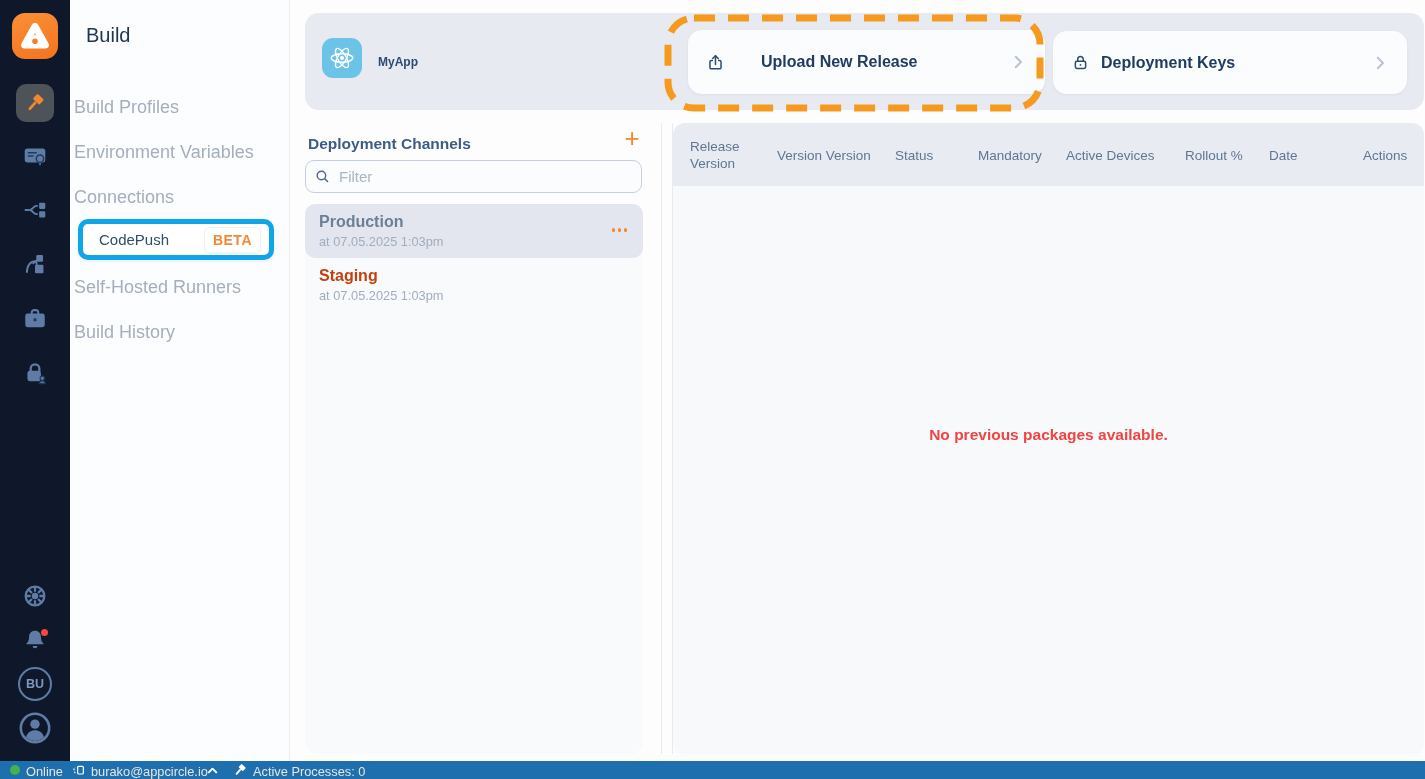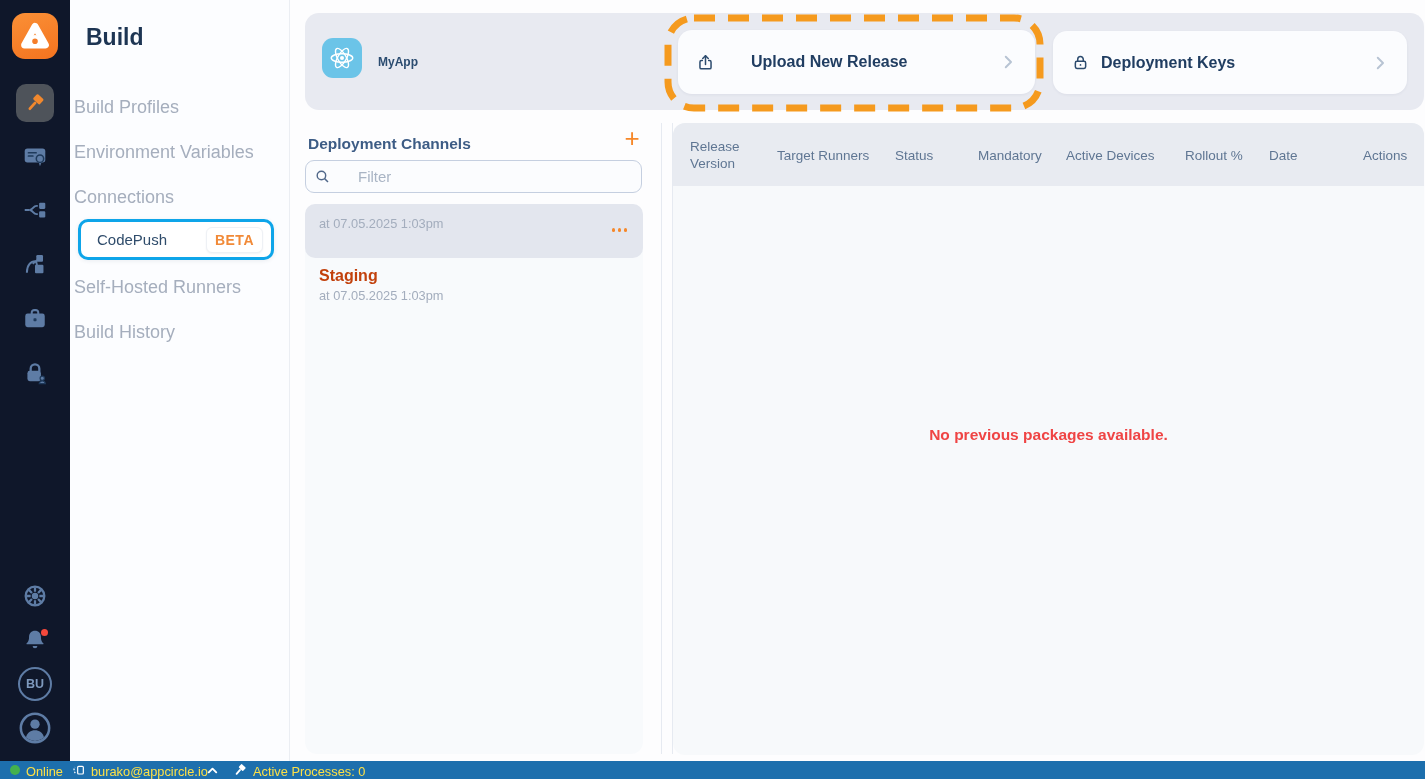--- a/index.html
+++ b/index.html
@@ -13,50 +13,50 @@
           background:linear-gradient(160deg,#FA9036,#F4731F); display:flex; align-items:center; justify-content:center; }
   .rail-btn { position:absolute; left:21px; width:28px; height:28px; color:#5E7CA5; display:flex; align-items:center; justify-content:center; }
   .rail-active { position:absolute; left:16px; top:84px; width:38px; height:38px; border-radius:10px; background:#4E535A;
                  display:flex; align-items:center; justify-content:center; color:#F0882E; }
   .bell-dot { position:absolute; left:41px; top:629px; width:7px; height:7px; border-radius:50%; background:#F4483C; }
   .org-circle { position:absolute; left:18px; top:667px; width:34px; height:34px; border-radius:50%; border:2px solid #5E7CA5;
                 display:flex; align-items:center; justify-content:center; font-size:12.5px; font-weight:700; color:#7E99BD; }
 
   
   .sidebar2 { position:absolute; left:70px; top:0; width:220px; height:761px; background:#FCFDFF; border-right:1px solid #EBEEF3; }
-  .sb-title { position:absolute; left:16px; top:24px; font-size:23px; font-weight:700; color:#1D3553; }
+  .sb-title { position:absolute; left:16px; top:24px; font-size:20px; font-weight:400; color:#1D3553; }
   .sb-item { position:absolute; left:4px; font-size:18px; color:#A5AEBD; cursor:pointer; }
-  .sb-card { position:absolute; left:8px; top:219px; width:196px; height:41px; background:#FFFFFF; border:3px solid #0ea5e9;
+  .sb-card { position:absolute; left:8px; top:219px; width:196px; height:41px; background:#FFFFFF; border:5px solid #0ea5e9;
              border-radius:10px; box-shadow:0 1px 4px rgba(30,50,80,0.08); display:flex; align-items:center; padding:0 8px 0 16px; }
   .sb-card-label { font-size:15px; font-weight:500; color:#2F4C6B; }
   .beta-badge { margin-left:auto; font-size:14px; font-weight:700; letter-spacing:.5px; color:#F18A38; background:#fff;
                 border:1px solid #EEF1F5; border-radius:6px; padding:4px 8px; box-shadow:0 1px 2px rgba(30,50,80,0.06); }
 
   
   .header-bar { position:absolute; left:305px; top:13px; width:1119px; height:97px; background:#E8EAF1; border-radius:14px; }
   .app-icon { position:absolute; left:17px; top:25px; width:40px; height:40px; border-radius:11px; background:#6BC4E8;
               display:flex; align-items:center; justify-content:center; }
   .app-name { position:absolute; left:73px; top:50%; transform:translateY(-50%); font-size:12px; font-weight:700; color:#2B4C70; }
   .hdr-btn { position:absolute; height:64px; border-radius:14px; background:#FBFCFE; box-shadow:0 1px 3px rgba(30,50,80,0.06);
              display:flex; align-items:center; padding:0 18px; gap:11px; cursor:pointer; }
   .hdr-btn .lbl { font-size:16px; font-weight:700; color:#203D61; }
   .hdr-btn .chev { margin-left:auto; color:#B7C3D3; display:flex; }
-  .btn-upload { left:373px; top:17px; width:357px;gap:36px; }
+  .btn-upload { left:383px; top:17px; width:357px;gap:36px; }
   .btn-keys { left:748px; top:18px; width:354px; height:63px; }
   .btn-icon { color:#2C4B6E; display:flex; }
   .annotation { position:absolute; left:656px; top:6px; width:396px; height:114px; pointer-events:none; z-index:5; }
 
   
   .channels { position:absolute; left:305px; top:123px; width:338px; height:632px; }
   .ch-title { position:absolute; left:3px; top:12px; font-size:15.5px; font-weight:600; color:#3D5C85; }
   .ch-add { position:absolute; left:315px; top:3px; width:24px; height:24px; font-size:26px; font-weight:400; color:#F6882A;
             display:flex; align-items:center; justify-content:center; cursor:pointer; line-height:22px; }
   .ch-filter { position:absolute; left:0; top:37px; width:337px; height:33px; }
   .ch-filter input { width:100%; height:100%; border:1.5px solid #C5CFE0; border-radius:9px; background:#FBFCFE;
-                     padding:0 10px 0 52px; font-size:15px; color:#45506a; outline:none; font-family:"Liberation Sans",sans-serif; }
+                     padding:0 10px 0 33px; font-size:15px; color:#45506a; outline:none; font-family:"Liberation Sans",sans-serif; }
   .ch-filter input::placeholder { color:#A9B4C4; }
   .ch-search { position:absolute; left:9px; top:8px; width:17px; height:17px; color:#51688A; }
   .ch-list { position:absolute; left:0; top:81px; width:338px; height:550px; background:#F8FAFC; border-radius:12px; }
   .ch-item { position:relative; width:100%; height:54px; padding:9px 14px; cursor:pointer; }
   .ch-item.selected { background:#E3E6EE; border-radius:10px; }
   .ch-name { font-size:16px; font-weight:700; }
   .ch-item.selected .ch-name { color:#6C7F97; }
   .ch-item:not(.selected) .ch-name { color:#c2410c; }
   .ch-date { font-size:12.8px; color:#A3ADBD; margin-top:3px; }
   .ch-menu { position:absolute; right:16px; top:24px; display:flex; gap:2.5px; }
@@ -66,21 +66,21 @@
              border-left:1px solid #E6EAF1; border-right:1px solid #E6EAF1; cursor:col-resize; }
 
   
   .pkg-table { position:absolute; left:673px; top:123px; width:751px; height:632px; background:#F7F9FB; border-radius:12px; }
   .pkg-head { position:absolute; left:0; top:0; width:100%; height:63px; background:#E8EBF1; border-radius:12px 12px 0 0; }
   .pkg-col { position:absolute; top:50%; transform:translateY(-50%); font-size:13.5px; color:#5F7693; line-height:17px; white-space:nowrap; }
   .pkg-col.wrap { white-space:normal; width:68px; }
   .pkg-empty { position:absolute; left:0; top:303px; width:100%; text-align:center; font-size:15.5px; font-weight:600; color:#ef4444; }
 
   
-  .statusbar { position:absolute; left:0; top:761px; width:1425px; height:18px; background:#1D6FAD; color:#fde047; font-size:12.8px; }
+  .statusbar { position:absolute; left:0; top:761px; width:1425px; height:18px; background:#1D6FAD; color:#e5e5e5; font-size:12.8px; }
   .st { position:absolute; top:2.5px; white-space:nowrap; }
   .st-dot { position:absolute; left:10px; top:4px; width:10px; height:10px; border-radius:50%; background:#44B14E; }
   .st-ico { position:absolute; display:flex; color:#fff; }
 </style>
 </head>
 <body>
 
 <div class="app">
 
   <nav class="nav-rail">
@@ -243,40 +243,41 @@
       <input type="text" placeholder="Filter" style="">
       <span class="ch-search">
         <svg width="17" height="17" viewBox="0 0 24 24" fill="none" stroke="currentColor" stroke-width="2">
             <circle cx="10.5" cy="10.5" r="6"></circle>
             <path d="M15 15l4.8 4.8"></path>
           </svg>
       </span>
     </div>
     <div class="ch-list">
       <div class="ch-item selected">
+        <div class="ch-name">Production</div>
         <div class="ch-date">at 07.05.2025 1:03pm</div>
         <div class="ch-menu">
             <i></i>
             <i></i>
             <i></i>
           </div>
       </div>
       <div class="ch-item">
         <div class="ch-name">Staging</div>
         <div class="ch-date">at 07.05.2025 1:03pm</div>
       </div>
     </div>
   </section>
 
   <div class="resizer"></div>
 
   <section class="pkg-table">
     <div class="pkg-head">
       <span class="pkg-col wrap" style="left:17px">Release Version</span>
-      <span class="pkg-col" style="left:104px">Target Runners</span>
+      <span class="pkg-col" style="left:104px">Version Version</span>
       <span class="pkg-col" style="left:222px">Status</span>
       <span class="pkg-col" style="left:305px">Mandatory</span>
       <span class="pkg-col" style="left:393px">Active Devices</span>
       <span class="pkg-col" style="left:512px">Rollout %</span>
       <span class="pkg-col" style="left:596px">Date</span>
       <span class="pkg-col" style="left:690px">Actions</span>
     </div>
     <div class="pkg-empty">No previous packages available.</div>
   </section>
 

